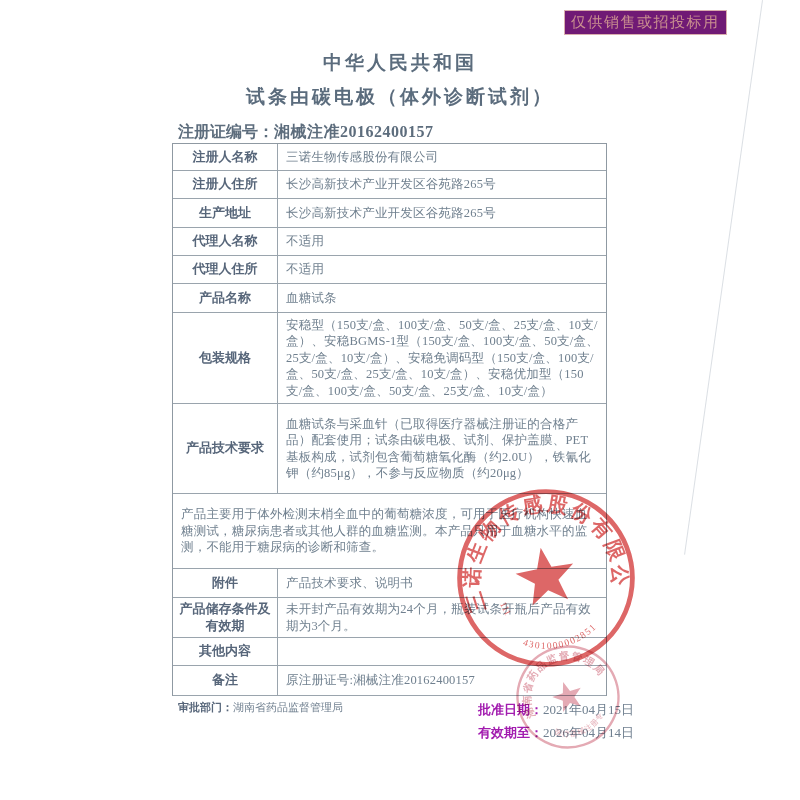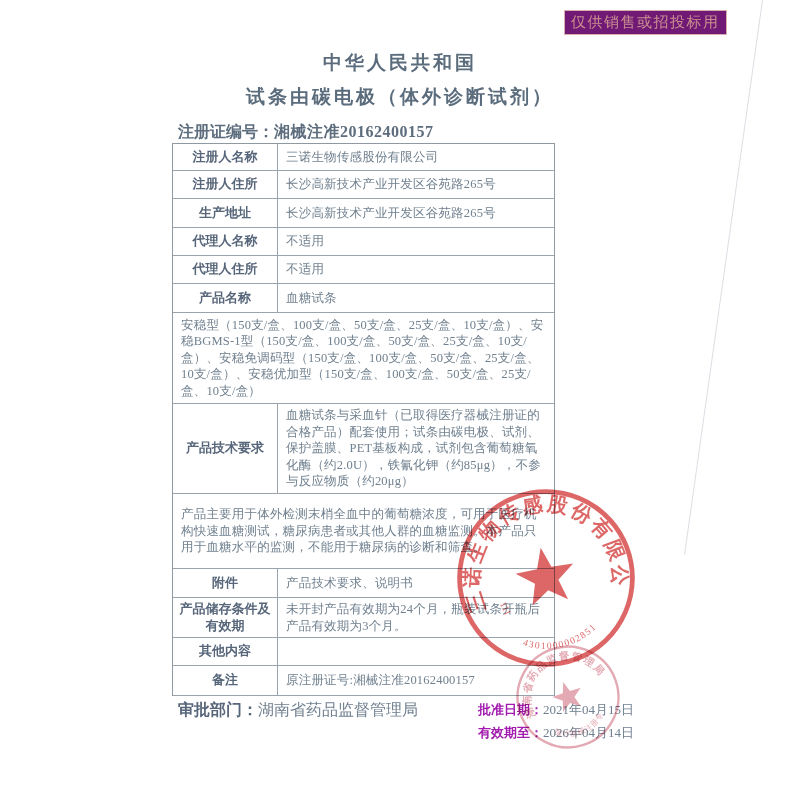--- a/index.html
+++ b/index.html
@@ -21,39 +21,39 @@
   }
   .title1{top:50px;}
   .title2{top:84px;}
   .regline{
     position:absolute;left:178px;top:122px;font-size:16px;color:#5d6d7d;
   }
   .regline .lbl{font-weight:bold;}
   .regline .val{font-weight:bold;letter-spacing:.5px;}
   
   .cert-table{
-    position:absolute;left:172px;top:143px;width:383px;
+    position:absolute;left:172px;top:143px;width:435px;
     border:1px solid #8f99a2;border-bottom:none;box-sizing:border-box;
   }
   .row{display:flex;border-bottom:1px solid #9aa4ad;box-sizing:border-box;}
   .cell-label{
     width:105px;min-width:105px;box-sizing:border-box;border-right:1px solid #9aa4ad;
     display:flex;align-items:center;justify-content:center;text-align:center;
     font-size:13px;font-weight:bold;color:#57667a;padding:2px 4px;line-height:1.25;
   }
   .cell-value{
     flex:1;display:flex;align-items:center;box-sizing:border-box;
     font-size:12.5px;color:#70808f;padding:3px 6px 3px 8px;line-height:1.32;
     letter-spacing:.2px;
   }
   .h27{height:27px}.h28{height:28px}.h29{height:29px}.h30{height:30px}
   .h40{height:40px}.h75{height:75px}.h90{height:90px}.h91{height:91px}
   
   .footer-left{
-    position:absolute;left:178px;top:700px;font-size:16px;color:#6f7f8f;text-align:right;
+    position:absolute;left:178px;top:700px;font-size:11px;color:#6f7f8f;text-align:right;
   }
   .footer-left .lbl{font-weight:bold;color:#57667a;}
   .footer-right{
     position:absolute;left:478px;top:698px;font-size:13px;color:#6f7f8f;line-height:23px;
   }
   .footer-right .lbl{font-weight:bold;color:#a21caf;}
   
   .stamp{position:absolute;mix-blend-mode:multiply;pointer-events:none;}
   .stamp-company{left:450px;top:482px;width:192px;height:192px;color:#d95252;opacity:.88;transform:rotate(-10deg);}
   .stamp-authority{left:505px;top:634px;width:126px;height:126px;color:#dd95a1;opacity:.8;transform:rotate(-18deg);}
@@ -98,20 +98,21 @@
   </div>
   <div class="row h28">
     <div class="cell-label">代理人住所</div>
     <div class="cell-value">不适用</div>
   </div>
   <div class="row h29">
     <div class="cell-label">产品名称</div>
     <div class="cell-value">血糖试条</div>
   </div>
   <div class="row h91">
+    <div class="cell-label">包装规格</div>
     <div class="cell-value">安稳型（150支/盒、100支/盒、50支/盒、25支/盒、10支/盒）、安稳BGMS-1型（150支/盒、100支/盒、50支/盒、25支/盒、10支/盒）、安稳免调码型（150支/盒、100支/盒、50支/盒、25支/盒、10支/盒）、安稳优加型（150支/盒、100支/盒、50支/盒、25支/盒、10支/盒）</div>
   </div>
   <div class="row h90">
     <div class="cell-label">产品技术要求</div>
     <div class="cell-value">血糖试条与采血针（已取得医疗器械注册证的合格产品）配套使用；试条由碳电极、试剂、保护盖膜、PET基板构成，试剂包含葡萄糖氧化酶（约2.0U），铁氰化钾（约85μg），不参与反应物质（约20μg）</div>
   </div>
   <div class="row h75">
     <div class="cell-value">产品主要用于体外检测末梢全血中的葡萄糖浓度，可用于医疗机构快速血糖测试，糖尿病患者或其他人群的血糖监测。本产品只用于血糖水平的监测，不能用于糖尿病的诊断和筛查。</div>
   </div>
   <div class="row h29">

